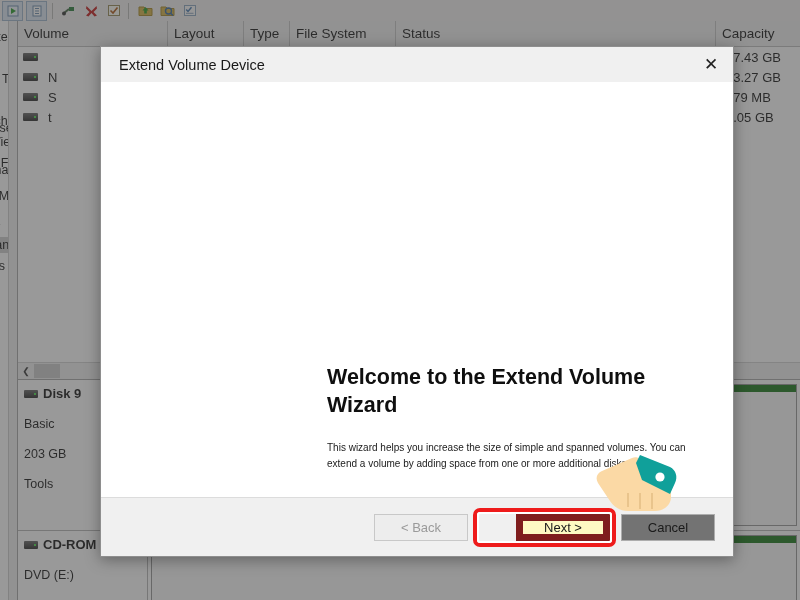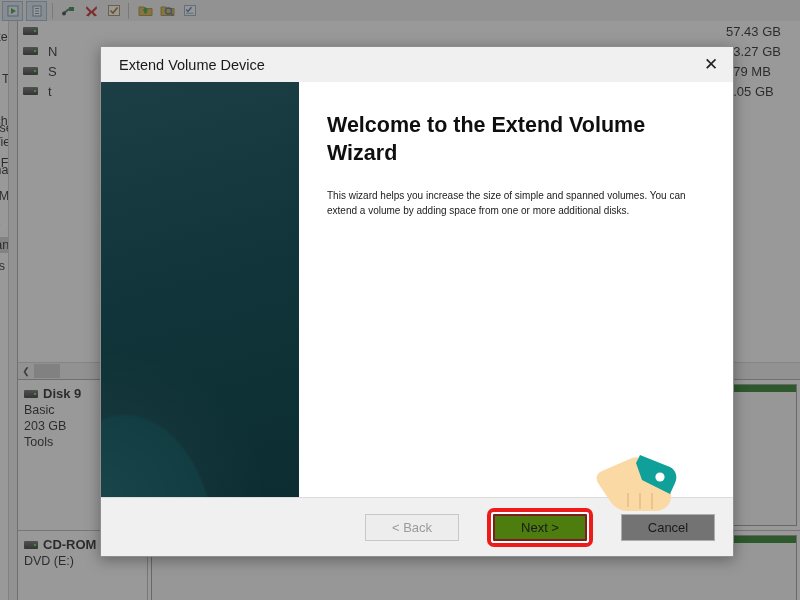--- a/index.html
+++ b/index.html
@@ -132,21 +132,21 @@
   }
   .disk-block { display: flex; border-bottom: 1px solid #b9b9b9; }
   .disk-info {
     width: 130px; flex: none;
     border-right: 1px solid #b9b9b9;
     padding: 6px 6px 4px 6px;
     font-size: 12.5px; color: #1a1a1a;
     box-sizing: border-box;
   }
   .disk-info .dtitle { font-weight: bold; font-size: 13px; display: flex; align-items: center; gap: 5px; }
-  .disk-info .dline { margin-top: 2px; white-space: nowrap; }
+  .disk-info .dline { margin-top: 16px; white-space: nowrap; }
   .parts { flex: 1; display: flex; padding: 4px 3px; gap: 3px; box-sizing: border-box; }
   .part {
     border: 1px solid #9a9a9a;
     background: #fbfbfb;
     box-sizing: border-box;
     font-size: 11.5px; color: #1a1a1a;
     position: relative;
     padding: 5px 5px 0 5px;
   }
   .part .bar { position: absolute; left: 0; top: 0; height: 7px; width: 100%; }
@@ -181,21 +181,21 @@
     display: flex; align-items: center;
     padding-left: 18px;
     font-size: 14.5px; color: #1a1a1a;
     background: #f0f0f0;
   }
   .dlg-close {
     margin-left: auto; width: 44px; height: 34px;
     display: flex; align-items: center; justify-content: center;
     font-size: 17px; color: #222; font-weight: 300;
   }
-  .dlg-main { flex: 1; display: flex; background: #fff; }
+  .dlg-main { flex: 1; display: flex; background: #fff; align-items: flex-end; }
   .dlg-banner {
     width: 198px; flex: none;
     background:
       radial-gradient(120% 90% at 12% 115%, #0d3a3f 0%, #0d3a3f 38%, rgba(13,58,63,0) 39%),
       linear-gradient(165deg, #1b3f44 0%, #11353a 45%, #0c2e33 100%);
     position: relative;
   }
   .dlg-banner::after {
     content: ""; position: absolute; left: 0; right: 0; bottom: 0; top: 0;
     background: radial-gradient(140% 60% at 0% 100%, rgba(255,255,255,0.05), rgba(255,255,255,0) 60%);
@@ -213,34 +213,34 @@
   .dlg-p {
     font-size: 10px; color: #1a1a1a;
     line-height: 1.55; margin: 4px 0 26px 0;
   }
   .dlg-footer {
     height: 58px; flex: none;
     background: #f0f0f0;
     border-top: 1px solid #dcdcdc;
     display: flex; align-items: center;
     justify-content: flex-end;
-    padding-right: 18px; gap: 28px;
+    padding-right: 18px; gap: 5px;
     position: relative;
   }
   .btn {
     width: 94px; height: 27px;
     font-size: 13px;
     background: #737373;
     border: 1px solid #adadad;
     color: #1a1a1a;
     display: flex; align-items: center; justify-content: center;
     box-sizing: border-box;
   }
   .btn.disabled { color: #9a9a9a; background: #ededed; border-color: #c8c8c8; }
-  .btn.default { border: 2px solid #7f1d1d; background: #4d7c0f; }
+  .btn.default { border: 7px solid #7f1d1d; background: #fef9c3; margin-left: 37px; }
   .btn-wrap { position: relative; display: flex; align-items: center; justify-content: center; }
   .btn-wrap.highlight { padding: 6px; }
   .hl-ring {
     position: absolute; inset: 0;
     border: 4px solid #ee1b1b;
     border-radius: 7px;
     box-sizing: border-box;
     pointer-events: none;
   }
   .hl-ring::after {
@@ -332,20 +332,28 @@
       <div class="tree-item" style="top:167px;"><span>Device Manager</span></div>
       <div class="tree-item" style="top:195px;"><span>Storage</span></div>
       <div class="tree-item selected" style="top:216px;"><span>Disk Management</span></div>
       <div class="tree-item" style="top:237px;"><span>Services and Applications</span></div>
       <div class="tree-scroll-v"></div>
     </div>
 
     <div class="content-pane">
 
       <div class="vol-list">
+        <div class="vol-header">
+          <div class="col" style="width:150px;">Volume</div>
+          <div class="col" style="width:76px;">Layout</div>
+          <div class="col" style="width:46px;">Type</div>
+          <div class="col" style="width:106px;">File System</div>
+          <div class="col" style="width:320px;">Status</div>
+          <div class="col" style="width:80px;border-right:none;">Capacity</div>
+        </div>
         <div class="vol-rows">
           <div class="vol-row">
             <div class="disk-glyph"></div>
             <div class="vol-cell" style="width:130px;"></div>
             <div class="vol-cell" style="width:76px;"></div>
             <div class="vol-cell" style="width:46px;"></div>
             <div class="vol-cell" style="width:106px;"></div>
             <div class="vol-cell" style="width:320px;"></div>
             <div class="vol-cell" style="width:80px;">57.43 GB</div>
           </div>

